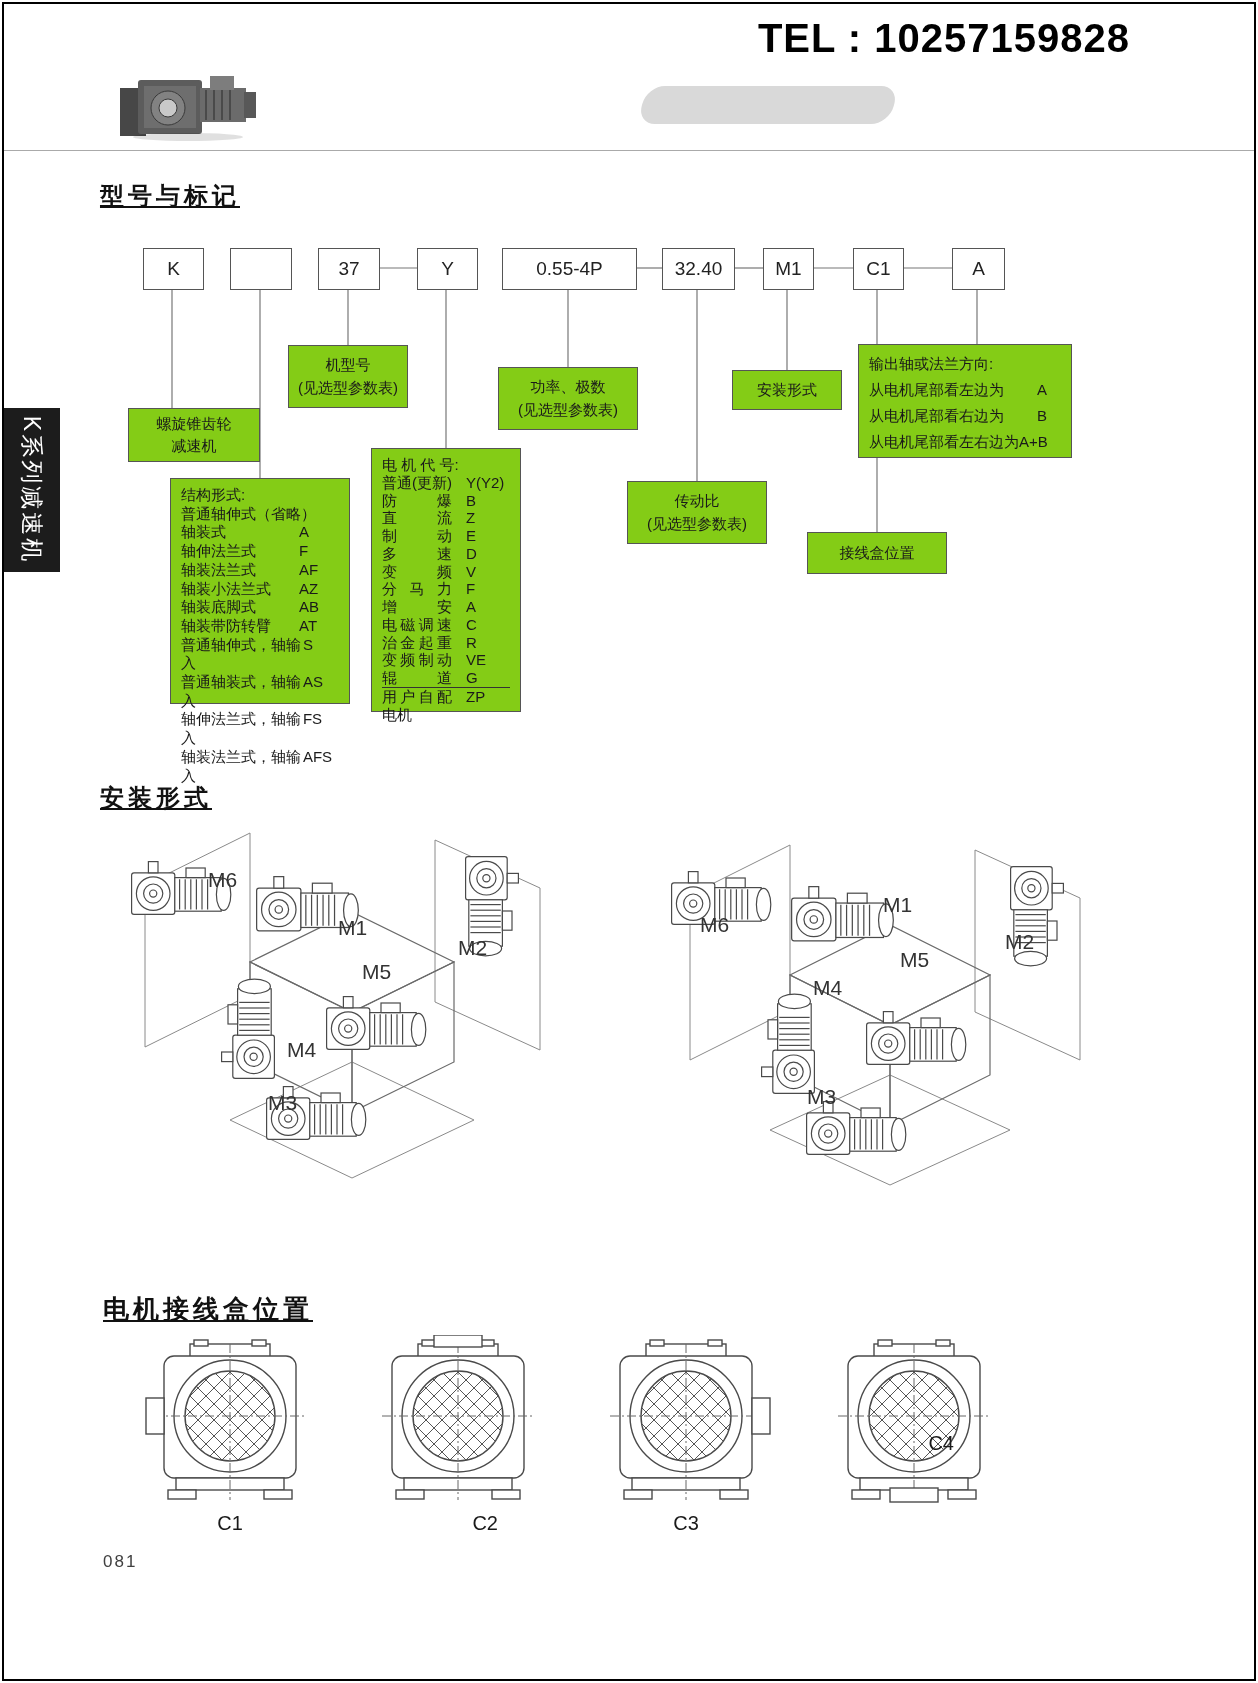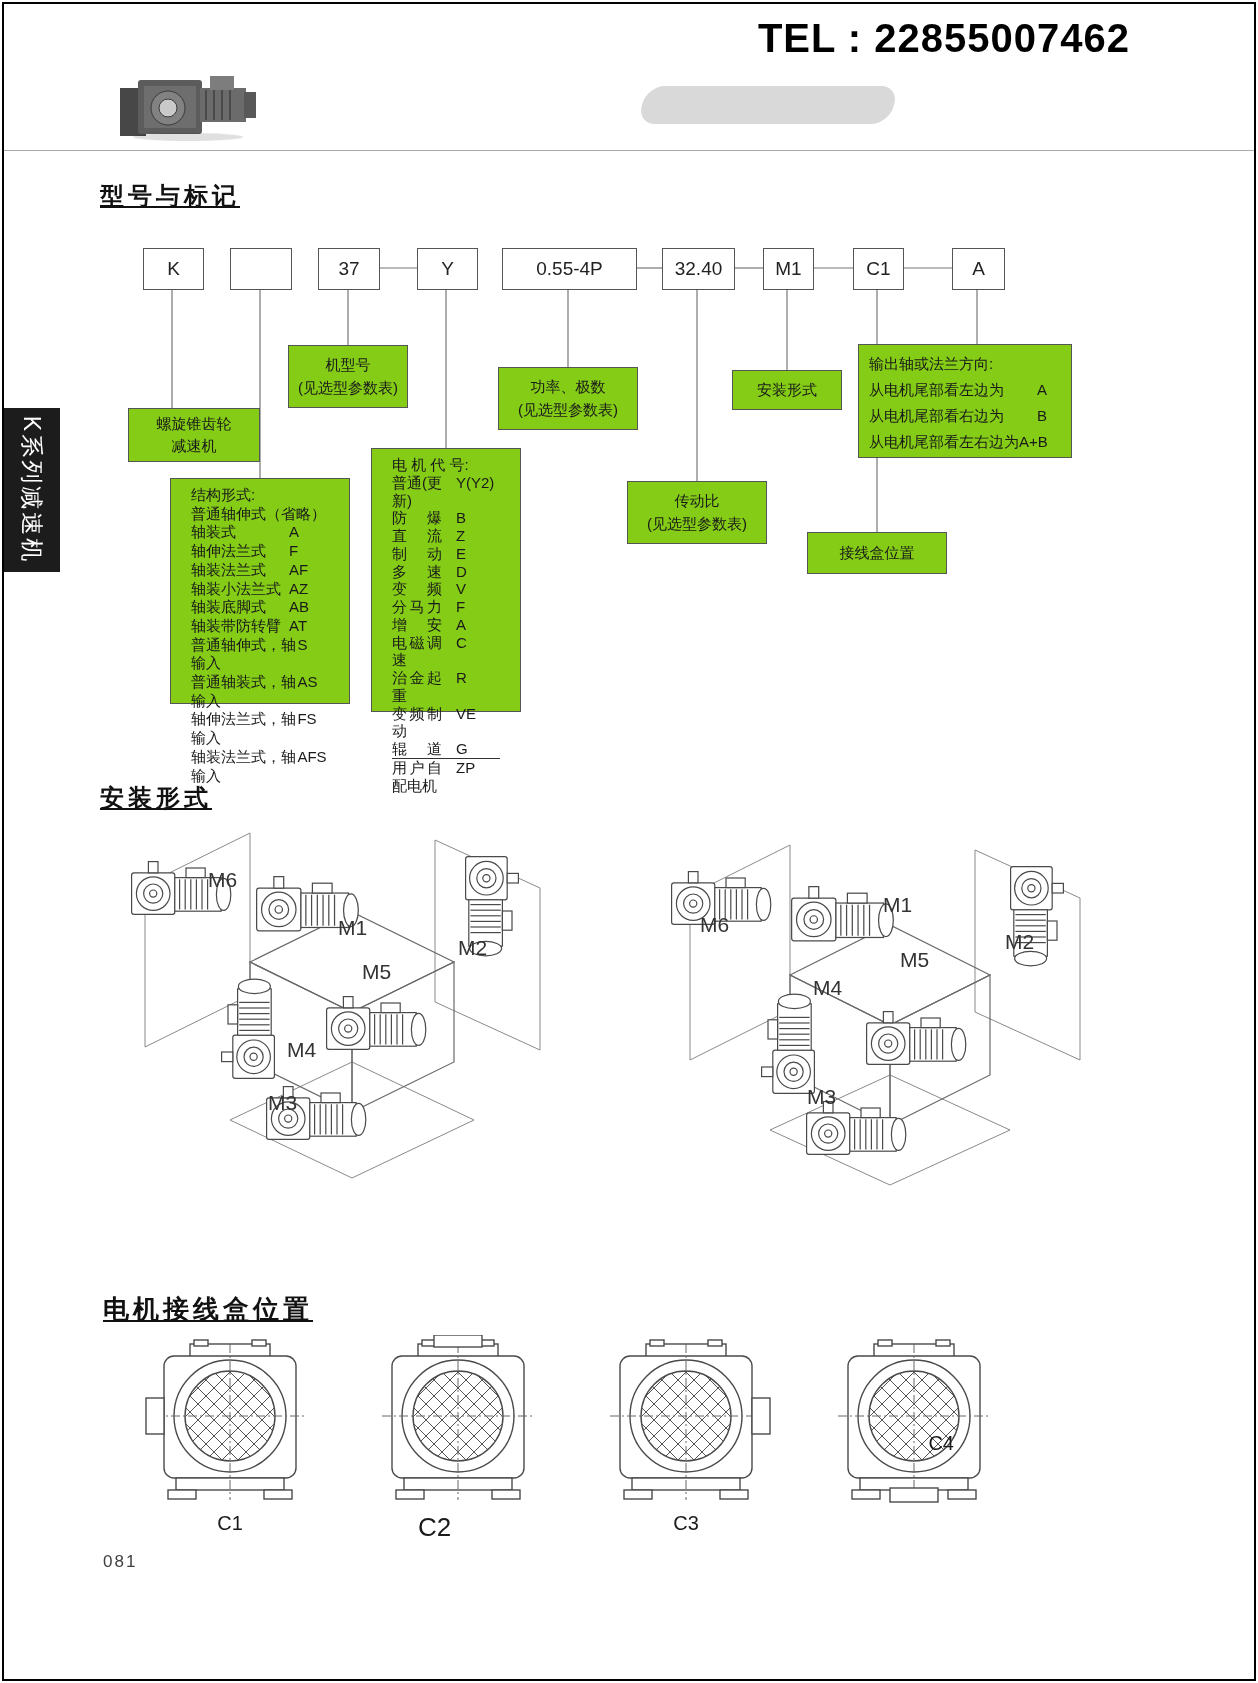--- a/index.html
+++ b/index.html
@@ -17,40 +17,40 @@
   .side-tab{position:absolute;left:4px;top:408px;width:56px;height:164px;background:#1c1c1c;}
   .side-tab-text{position:absolute;left:-50px;top:462px;width:164px;height:56px;line-height:56px;
                  text-align:center;color:#fff;font-size:23px;letter-spacing:3px;
                  transform:rotate(90deg);}
   .h1{position:absolute;font-size:24px;font-weight:600;letter-spacing:4px;color:#111;text-decoration:underline;}
   .codebox{position:absolute;top:248px;height:40px;border:1px solid #555;background:#fff;
            display:flex;align-items:center;justify-content:center;font-size:19px;color:#222;}
   .lblbox{position:absolute;border:1px solid #555;background:#84cc16;font-size:15px;color:#1a1a1a;
           box-sizing:border-box;}
   .cbox{display:flex;flex-direction:column;align-items:center;justify-content:center;line-height:1.5;}
-  .listbox{padding:7px 20px;}
+  .listbox{padding:7px 10px;}
   .srow{display:flex;line-height:18.7px;}
   .srow .code{margin-left:auto;width:40px;text-align:left;}
   .mrow{display:flex;line-height:17.75px;}
   .mrow .mname{flex:1;text-align:justify;text-align-last:justify;margin-right:14px;}
   .mrow .mname.plain{text-align-last:left;}
   .mrow .mcode{width:44px;text-align:left;}
   .mrow.topline{border-top:1px solid #333;}
   .orow{display:flex;line-height:26px;}
   .orow .ocode{margin-left:auto;padding-right:14px;}
   .footer-num{position:absolute;left:103px;top:1552px;font-size:17px;letter-spacing:2px;color:#404040;}
   svg text{font-family:"Liberation Sans","DejaVu Sans",sans-serif;}
 </style>
 </head>
 <body>
 
 <div class="page">
   <div class="page-border"></div>
 
-  <div class="tel">TEL : 22855007462</div>
+  <div class="tel">TEL : 10257159828</div>
   <div class="banner-bg"></div>
 
   <svg class="abs" style="left:118px;top:68px;" width="152" height="74" viewBox="0 0 152 74">
     <rect x="2" y="20" width="26" height="48" fill="#474747"></rect>
     <rect x="20" y="12" width="64" height="54" rx="3" fill="#5c5c5c"></rect>
     <rect x="26" y="18" width="52" height="42" fill="#6e6e6e"></rect>
     <circle cx="50" cy="40" r="17" fill="#828282" stroke="#3a3a3a"></circle>
     <circle cx="50" cy="40" r="9" fill="#c9c9c9" stroke="#3a3a3a"></circle>
     <rect x="82" y="20" width="46" height="34" fill="#6b6b6b"></rect>
     <line x1="88" y1="22" x2="88" y2="52" stroke="#4a4a4a" stroke-width="2"></line>
@@ -353,18 +353,18 @@
       <use href="#mfront"></use>
       <rect x="146" y="58" width="18" height="36" fill="#fff" stroke="#4a4a4a" stroke-width="1.4"></rect>
     </g>
     <g transform="translate(744,5)">
       <use href="#mfront"></use>
       <rect x="56" y="148" width="48" height="14" fill="#fff" stroke="#4a4a4a" stroke-width="1.4"></rect>
     </g>
   </svg>
 
   <div class="abs" style="left:190px;top:1512px;width:80px;text-align:center;font-size:20px;">C1</div>
-  <div class="abs" style="left:418px;top:1512px;width:80px;text-align:left;font-size:26px;">C2</div>
+  <div class="abs" style="left:418px;top:1512px;width:80px;text-align:right;font-size:20px;">C2</div>
   <div class="abs" style="left:646px;top:1512px;width:80px;text-align:center;font-size:20px;">C3</div>
   <div class="abs" style="left:874px;top:1432px;width:80px;text-align:right;font-size:20px;">C4</div>
 
   <div class="footer-num">081</div>
 </div>
 
 </body></html>

